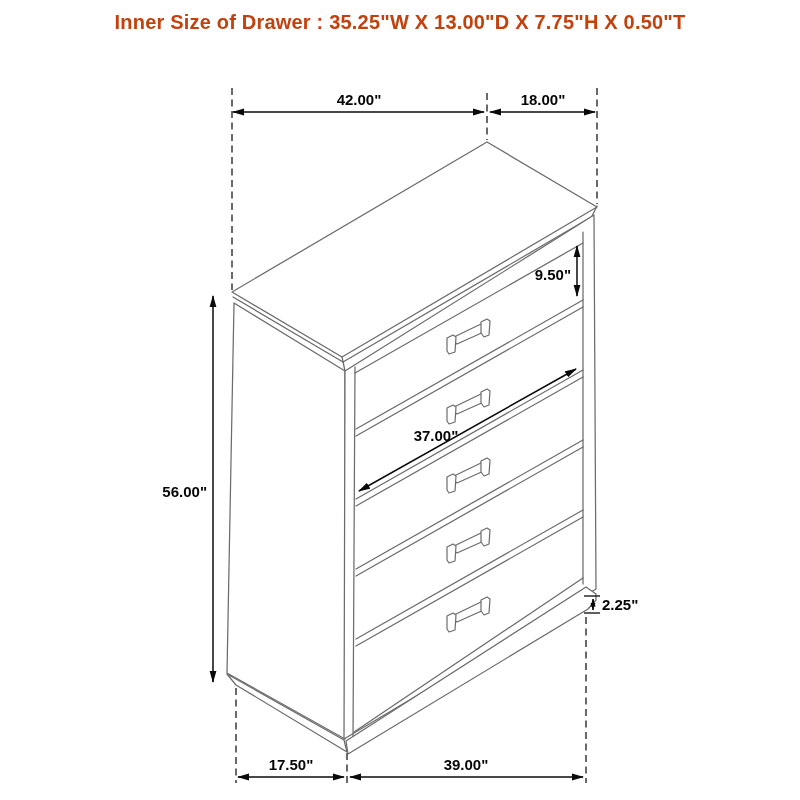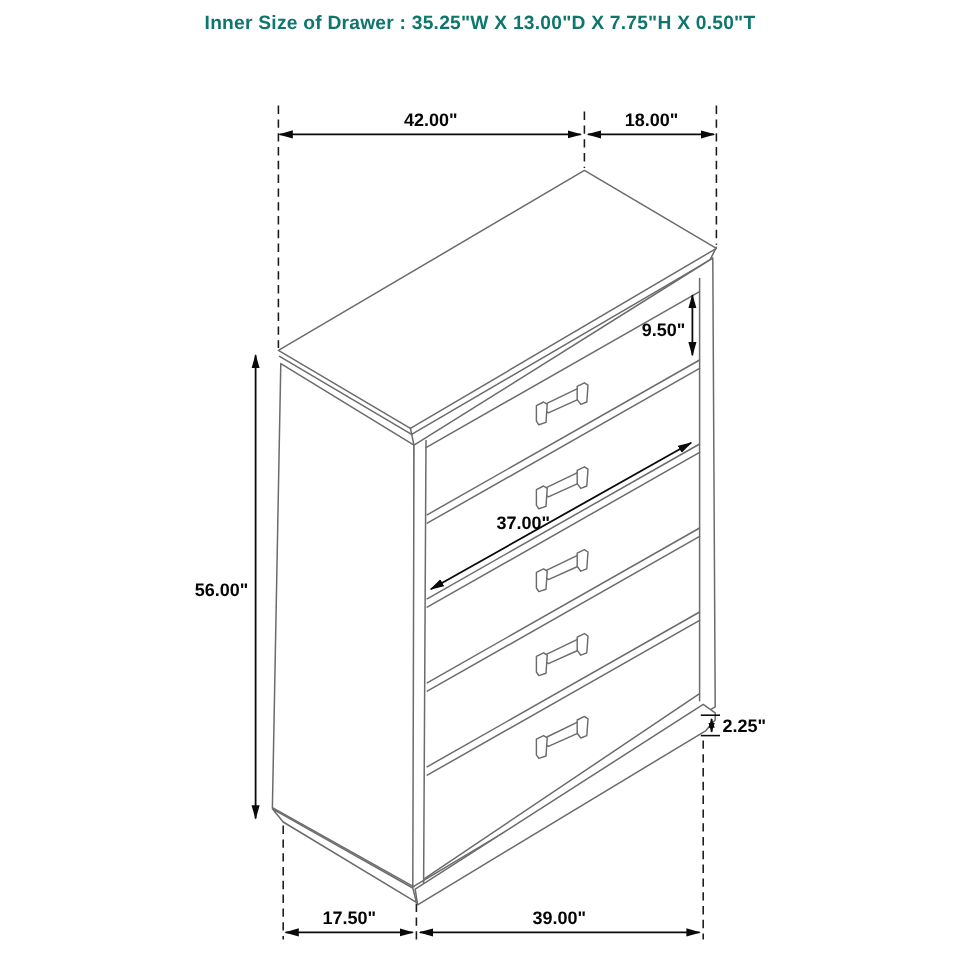--- a/index.html
+++ b/index.html
@@ -16,23 +16,23 @@
     height: 800px;
     background: #ffffff;
     overflow: hidden;
   }
   .diagram-title {
     position: absolute;
     top: 11px;
     left: 0;
     width: 100%;
     text-align: center;
-    font-size: 16px;
+    font-size: 20px;
     font-weight: bold;
-    color: #0f766e;
+    color: #c2410c;
     letter-spacing: 0.2px;
   }
   svg.drawing {
     position: absolute;
     top: 0;
     left: 0;
   }
   .cab {
     stroke: #6b6b6b;
     stroke-width: 1.25;

